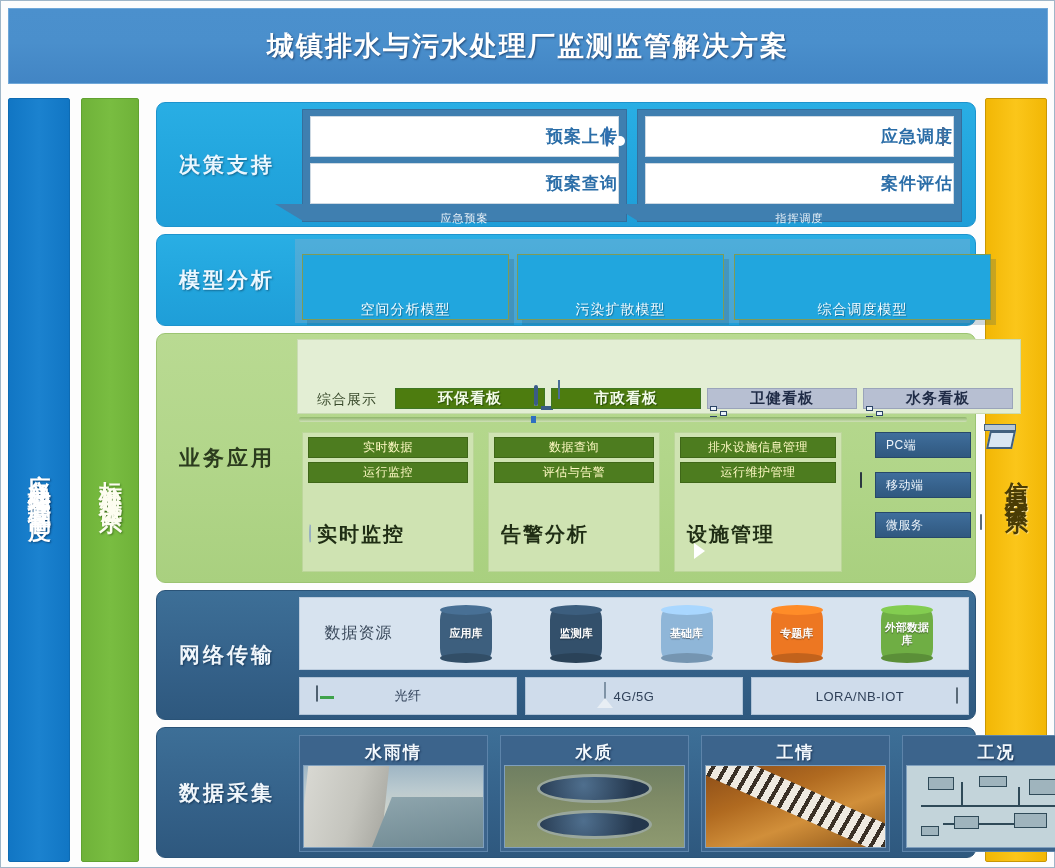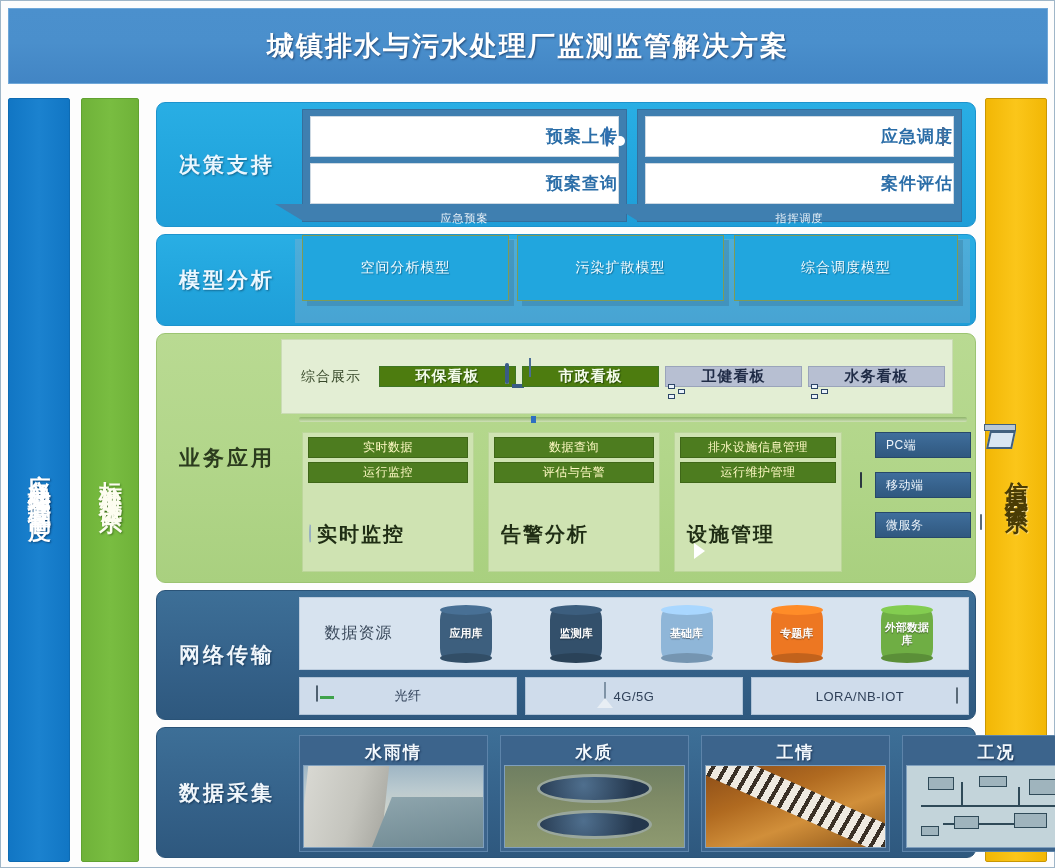--- a/index.html
+++ b/index.html
@@ -112,45 +112,45 @@
   }
 
   
   #band-model {
     top: 136px; height: 92px;
     background: linear-gradient(180deg,#29aee4 0%,#22a5dd 55%,#1f9ed8 100%);
     border: 1px solid #1d93cd;
   }
   #band-model .band-label { width: 140px; color:#eaf7ff; text-shadow:1px 1px 2px rgba(10,60,90,.6); }
   .model-box {
-    position: absolute; top: 0; height: 66px;
+    position: absolute; top: 19px; height: 66px;
     background: #21a6de;
     border: 1px solid #7e9b57;
     box-shadow: 5px 5px 0 rgba(40,80,110,.22);
-    display: flex; align-items: center; justify-content: center;
+    display: flex; align-items: flex-end; justify-content: center;
   }
   .model-box .lbl { font-size: 14px; color: #f2fbff; letter-spacing: 1px; text-shadow:1px 1px 1px rgba(10,60,90,.5); }
   #model-0 { left: 145px; width: 207px; }
   #model-1 { left: 360px; width: 207px; }
-  #model-2 { left: 577px; width: 224px; }
+  #model-2 { left: 577px; width: 257px; }
   .model-wrap { position:absolute; left:138px; top:4px; width:675px; height:84px; background:rgba(150,175,200,.35); }
 
   
   #band-business {
     top: 235px; height: 250px;
     background: linear-gradient(180deg,#b9da92 0%,#b2d68a 50%,#a9d07f 100%);
     border: 1px solid #9cc472;
   }
   #band-business .band-label { width: 140px; color:#2b3b1e; }
   #kanban-strip {
-    position: absolute; left: 124px; top: 5px;
-    width: 672px; height: 75px;
+    position: absolute; left: 140px; top: 5px;
+    width: 724px; height: 75px;
     background: #e3eed4;
     border: 1px solid #cadcb4;
-    display: flex; align-items: center; padding: 4px;
+    display: flex; align-items: flex-end; padding: 4px;
   }
   .kanban-lead {
     width: 90px; display: flex; align-items: center; justify-content: center;
     font-size: 14px; color: #38492a; letter-spacing: 1px;
   }
   .kanban-card {
     position: relative; flex: 1; margin: 0 3px;
     display: flex; align-items: center; justify-content: center;
     font-size: 15px; font-weight: bold; letter-spacing: 1px;
   }

